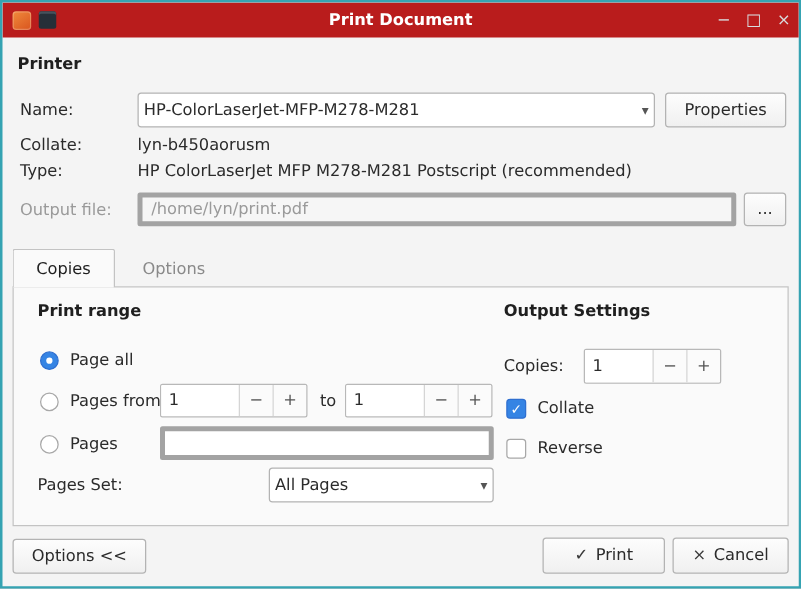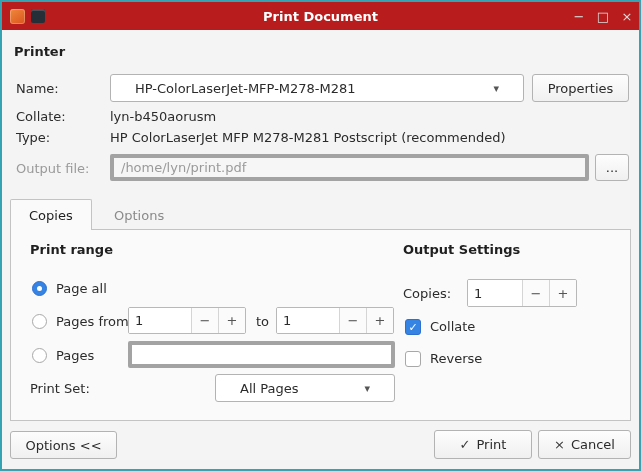--- a/index.html
+++ b/index.html
@@ -20,21 +20,21 @@
   .tb-btn{width:24px;height:28px;display:flex;align-items:center;justify-content:center;color:#d9dcde;font-size:13px;cursor:default;}
   
   .lbl{position:absolute;white-space:nowrap;}
   .bold{font-weight:bold;color:#1f1f1f;}
   .muted{color:#9a9a9a;}
   .btn{position:absolute;display:flex;align-items:center;justify-content:center;gap:6px;
        background:linear-gradient(#fdfdfd,#f0f0f0);border:1px solid #b3b3b3;border-radius:3px;color:#2b2b2b;cursor:default;text-align:center;}
   .field{position:absolute;border:4px solid #a3a3a3;border-radius:2px;background:#fff;padding:0 7px;
          font:inherit;color:#2b2b2b;outline:none;}
   .field.disabled{background:#f6f6f6;color:#9a9a9a;}
-  .combo{position:absolute;display:flex;align-items:center;background:#ffffff;border:1px solid #b3b3b3;border-radius:3px;padding:0 24px;cursor:default;}
+  .combo{position:absolute;display:flex;align-items:center;background:#ffffff;border:1px solid #b3b3b3;border-radius:3px;padding:0 4px;cursor:default;}
   .combo .arrow{margin-left:auto;color:#555;font-size:11px;}
   .spin{position:absolute;display:flex;border:1px solid #b8b8b8;border-radius:2px;background:#fff;overflow:hidden;}
   .spin input{flex:1;min-width:0;border:none;outline:none;font:inherit;padding:0 6px;background:#fff;color:#2b2b2b;}
   .spin-btn{width:27px;display:flex;align-items:center;justify-content:center;border-left:1px solid #d5d5d5;color:#555;font-size:13px;cursor:default;background:#fbfbfb;}
   .radio{position:absolute;width:15px;height:15px;border-radius:50%;border:1px solid #a8a8a8;background:#fff;}
   .radio.checked{background:#3584e4;border-color:#2f6fd0;}
   .radio.checked::after{content:"";position:absolute;left:4px;top:4px;width:5px;height:5px;border-radius:50%;background:#fff;}
   .cb{position:absolute;width:16px;height:16px;border:1px solid #a8a8a8;border-radius:3px;background:#fff;display:flex;align-items:center;justify-content:center;font-size:11px;font-weight:bold;color:transparent;}
   .cb.checked{background:#3584e4;border-color:#2f6fd0;color:#ffffff;}
   
@@ -110,21 +110,21 @@
   <div class="spin" style="left:274px;top:305px;width:118px;height:27px;">
     <input value="1" style="">
     <div class="spin-btn">−</div>
     <div class="spin-btn">+</div>
   </div>
 
   <div class="radio" style="left:30px;top:346px;"></div>
   <div class="lbl" style="left:54px;top:346px;">Pages</div>
   <input class="field" style="left: 126px; top: 339px; width: 267px; height: 27px;" value="">
 
-  <div class="lbl" style="left:28px;top:379px;">Print Set:</div>
+  <div class="lbl" style="left:28px;top:379px;">Pages Set:</div>
   <div class="combo" style="left:213px;top:372px;width:180px;height:28px;">
     <span>All Pages</span>
     <span class="arrow">▾</span>
   </div>
 
   <div class="lbl bold" style="left:401px;top:240px;">Output Settings</div>
 
   <div class="lbl" style="left:401px;top:284px;">Copies:</div>
   <div class="spin" style="left:465px;top:277px;width:110px;height:28px;">
     <input value="1" style="">

